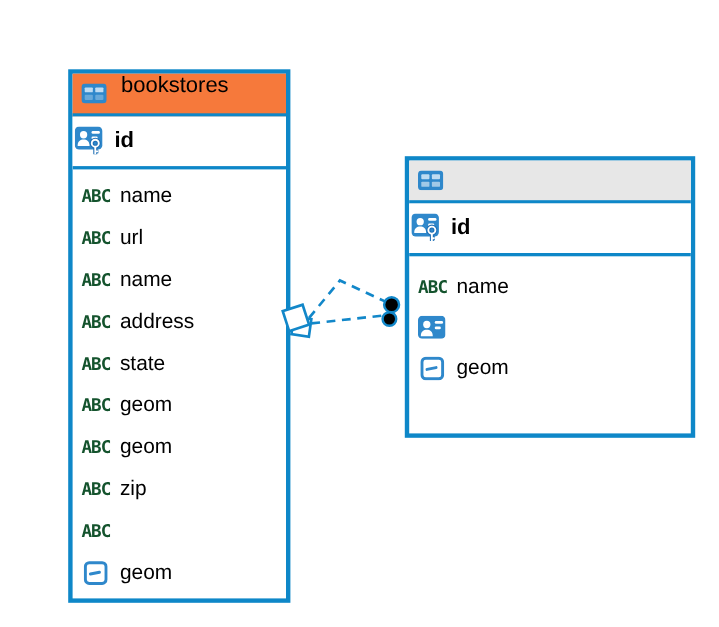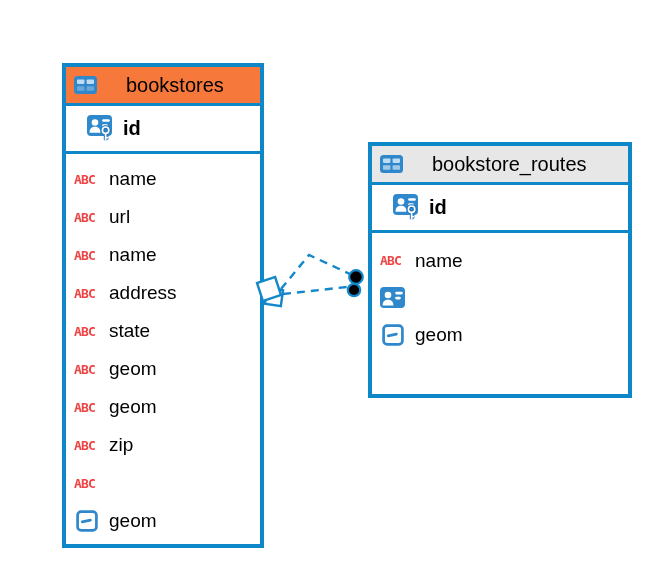--- a/index.html
+++ b/index.html
@@ -8,51 +8,51 @@
     font-family:"Liberation Sans", sans-serif; color:#000; overflow:hidden;
   }
   .table-node {
     position:absolute; background:#fff;
     border:4px solid #0E87C8; box-sizing:border-box;
   }
   #table-bookstores { left:62px; top:63px; width:202px; height:485px; }
   #table-bookstore-routes { left:368px; top:142px; width:264px; height:256px; }
 
   .t-header {
-    display:flex; align-items:center; gap:24px;
+    display:flex; gap:8px;
     height:36px; padding:0 8px;
     border-bottom:3px solid #0E87C8;
     font-size:20px; font-weight:400; white-space:nowrap;
   }
   .header-orange { background:#F6793B; }
   .header-gray   { background:#E7E7E7; }
 
   .pk-row {
     display:flex; align-items:center; gap:8px;
-    height:45px; padding:0 21px;
+    height:45px; padding:0 2px;
     border-bottom:3px solid #0E87C8;
     font-size:20px; font-weight:700; background:#fff;
   }
 
   .cols { padding:6px 0 4px 0; }
   .col-row {
     display:flex; align-items:center; gap:7px;
     padding:0 8px; font-size:19px; white-space:nowrap;
   }
   #table-bookstores .col-row { height:38px; }
   #table-bookstore-routes .cols { padding-top:9px; }
   #table-bookstore-routes .col-row { height:37px; }
 
   .icon-box {
     width:28px; min-width:28px; display:flex; align-items:center; justify-content:flex-start;
   }
   .abc-glyph {
     font-family:"DejaVu Sans Mono", monospace;
-    font-weight:700; font-size:13px; letter-spacing:-0.8px;
-    color:#ef4444; line-height:1;
+    font-weight:700; font-size:16px; letter-spacing:-0.8px;
+    color:#14532d; line-height:1;
   }
   .relation-layer {
     position:absolute; left:0; top:0; width:654px; height:570px;
     pointer-events:none;
   }
 </style>
 </head>
 <body>
 
 <div class="canvas">
@@ -162,21 +162,20 @@
     <div class="t-header header-gray">
       <span class="icon-box">
         <svg width="23" height="18" viewBox="0 0 23 18">
           <rect x="0" y="0" width="23" height="18" rx="3.5" fill="#2F88CB"></rect>
           <rect x="3" y="3.5" width="7.4" height="4.4" rx="0.8" fill="#BFDCF2"></rect>
           <rect x="12.6" y="3.5" width="7.4" height="4.4" rx="0.8" fill="#BFDCF2"></rect>
           <rect x="3" y="10.2" width="7.4" height="4.6" rx="0.8" fill="#ffffff" fill-opacity="0.55"></rect>
           <rect x="12.6" y="10.2" width="7.4" height="4.6" rx="0.8" fill="#ffffff" fill-opacity="0.55"></rect>
         </svg>
       </span>
-      <span>bookstore_routes</span>
     </div>
 
     <div class="pk-row">
       <span class="icon-box">
         <svg width="27" height="27" viewBox="0 0 27 27">
           <rect x="0" y="0" width="25" height="21" rx="4" fill="#2F88CB"></rect>
           <circle cx="8" cy="7.5" r="3.3" fill="#fff"></circle>
           <path d="M2.6 17 c0-3.4 2.5-5.2 5.4-5.2 s5.4 1.8 5.4 5.2 v0.8 h-10.8 z" fill="#fff"></path>
           <rect x="15.2" y="4.2" width="7.6" height="2.5" rx="1.2" fill="#fff"></rect>
           <rect x="15.2" y="9.2" width="5.6" height="2.5" rx="1.2" fill="#fff"></rect>

